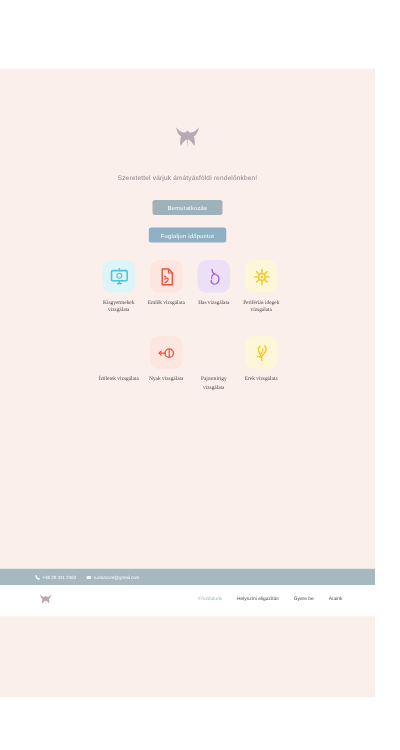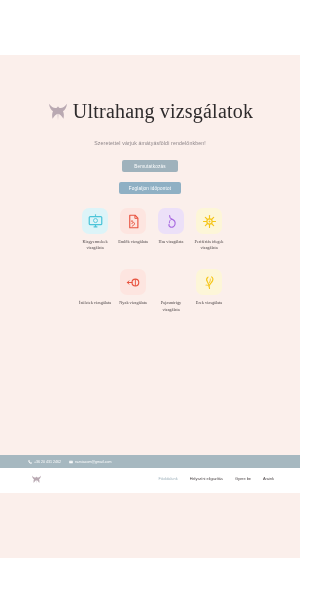--- a/index.html
+++ b/index.html
@@ -95,21 +95,20 @@
 <body>
 
 <div id="page">
 
   <div class="band-hero"></div>
 
   <div class="hero-title-row">
     <svg class="bat-logo-big" viewBox="0 0 24 22">
       <path d="M2 2 C3 7 4.5 9 6.5 10.2 C5.5 12 5.2 15 6 18.5 C7.8 15.5 9.5 13.5 11.6 12.8 L12 20 L12.4 12.8 C14.5 13.5 16.2 15.5 18 18.5 C18.8 15 18.5 12 17.5 10.2 C19.5 9 21 7 22 2 C19.5 5.2 17 6.8 14.4 6.6 C13.4 6.5 12.6 5.8 12 4.6 C11.4 5.8 10.6 6.5 9.6 6.6 C7 6.8 4.5 5.2 2 2 Z" fill="#b9a9b2"></path>
     </svg>
-    <span class="hero-title">Ultrahang vizsgálatok</span>
   </div>
 
   <div class="hero-sub">Szeretettel várjuk ámátyásföldi rendelőnkben!</div>
 
   <button class="btn btn-1">Bemutatkozás</button>
   <button class="btn btn-2">Foglaljon időpontot</button>
 
   <div class="grid" id="grid">
       <div class="card">
         <div class="tile" style="background: rgb(221, 244, 248);">

